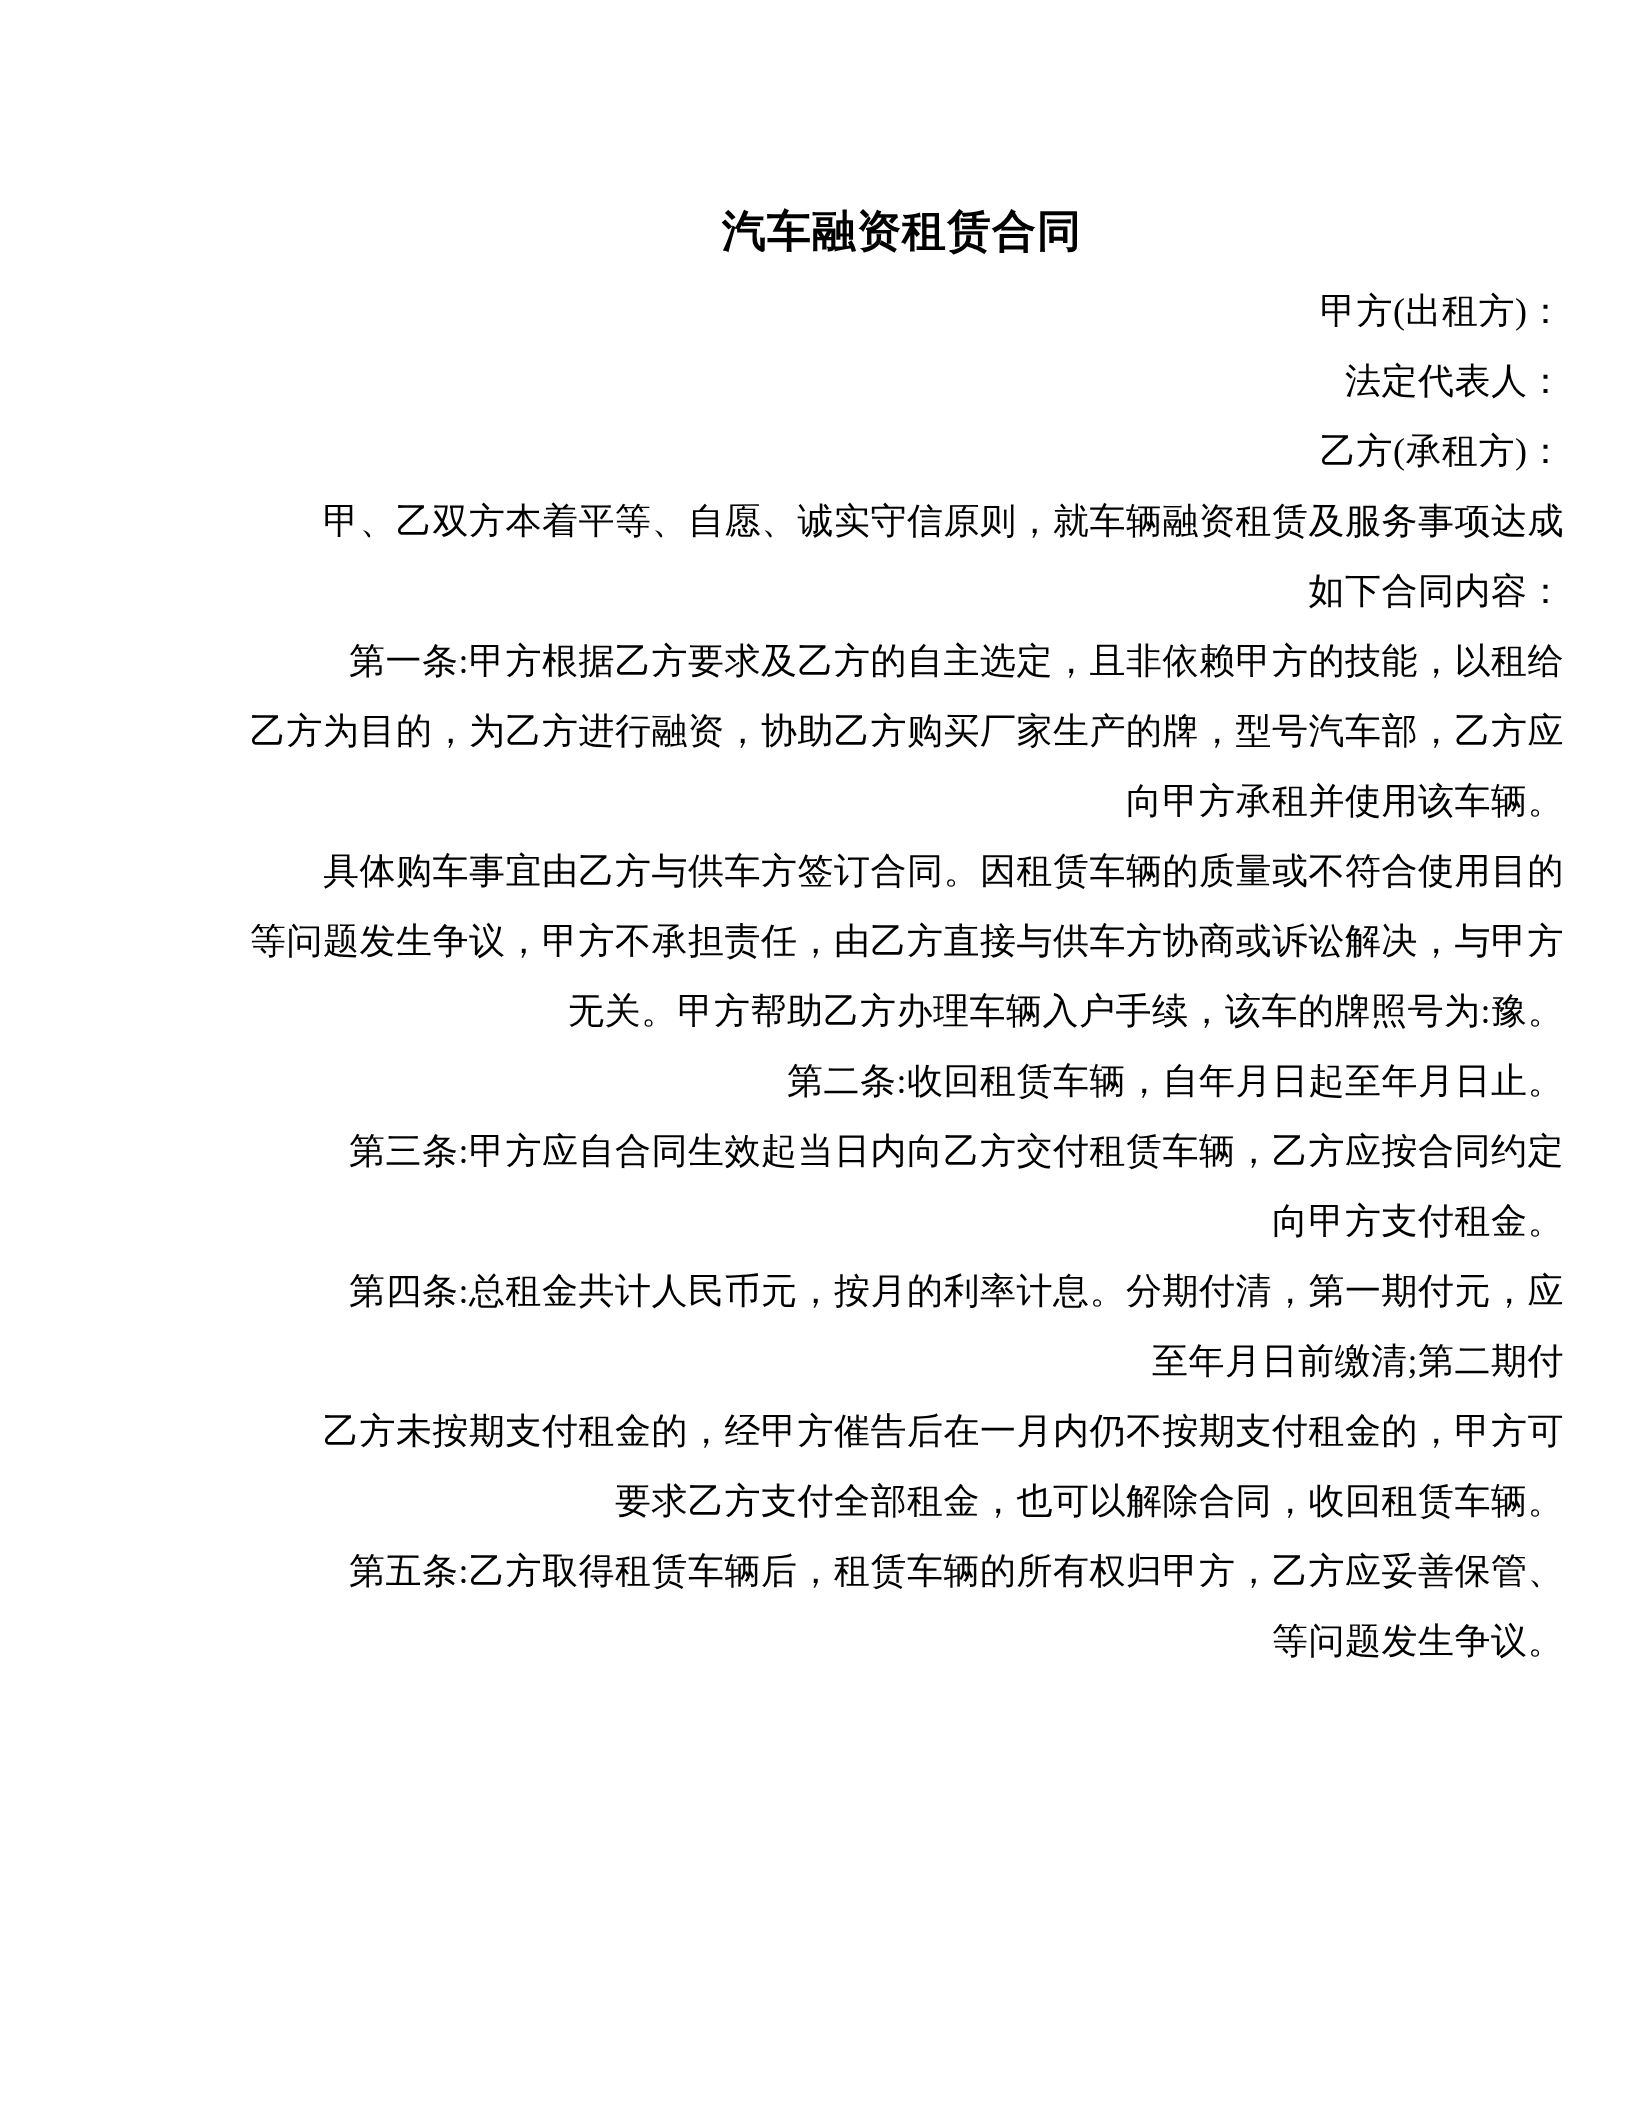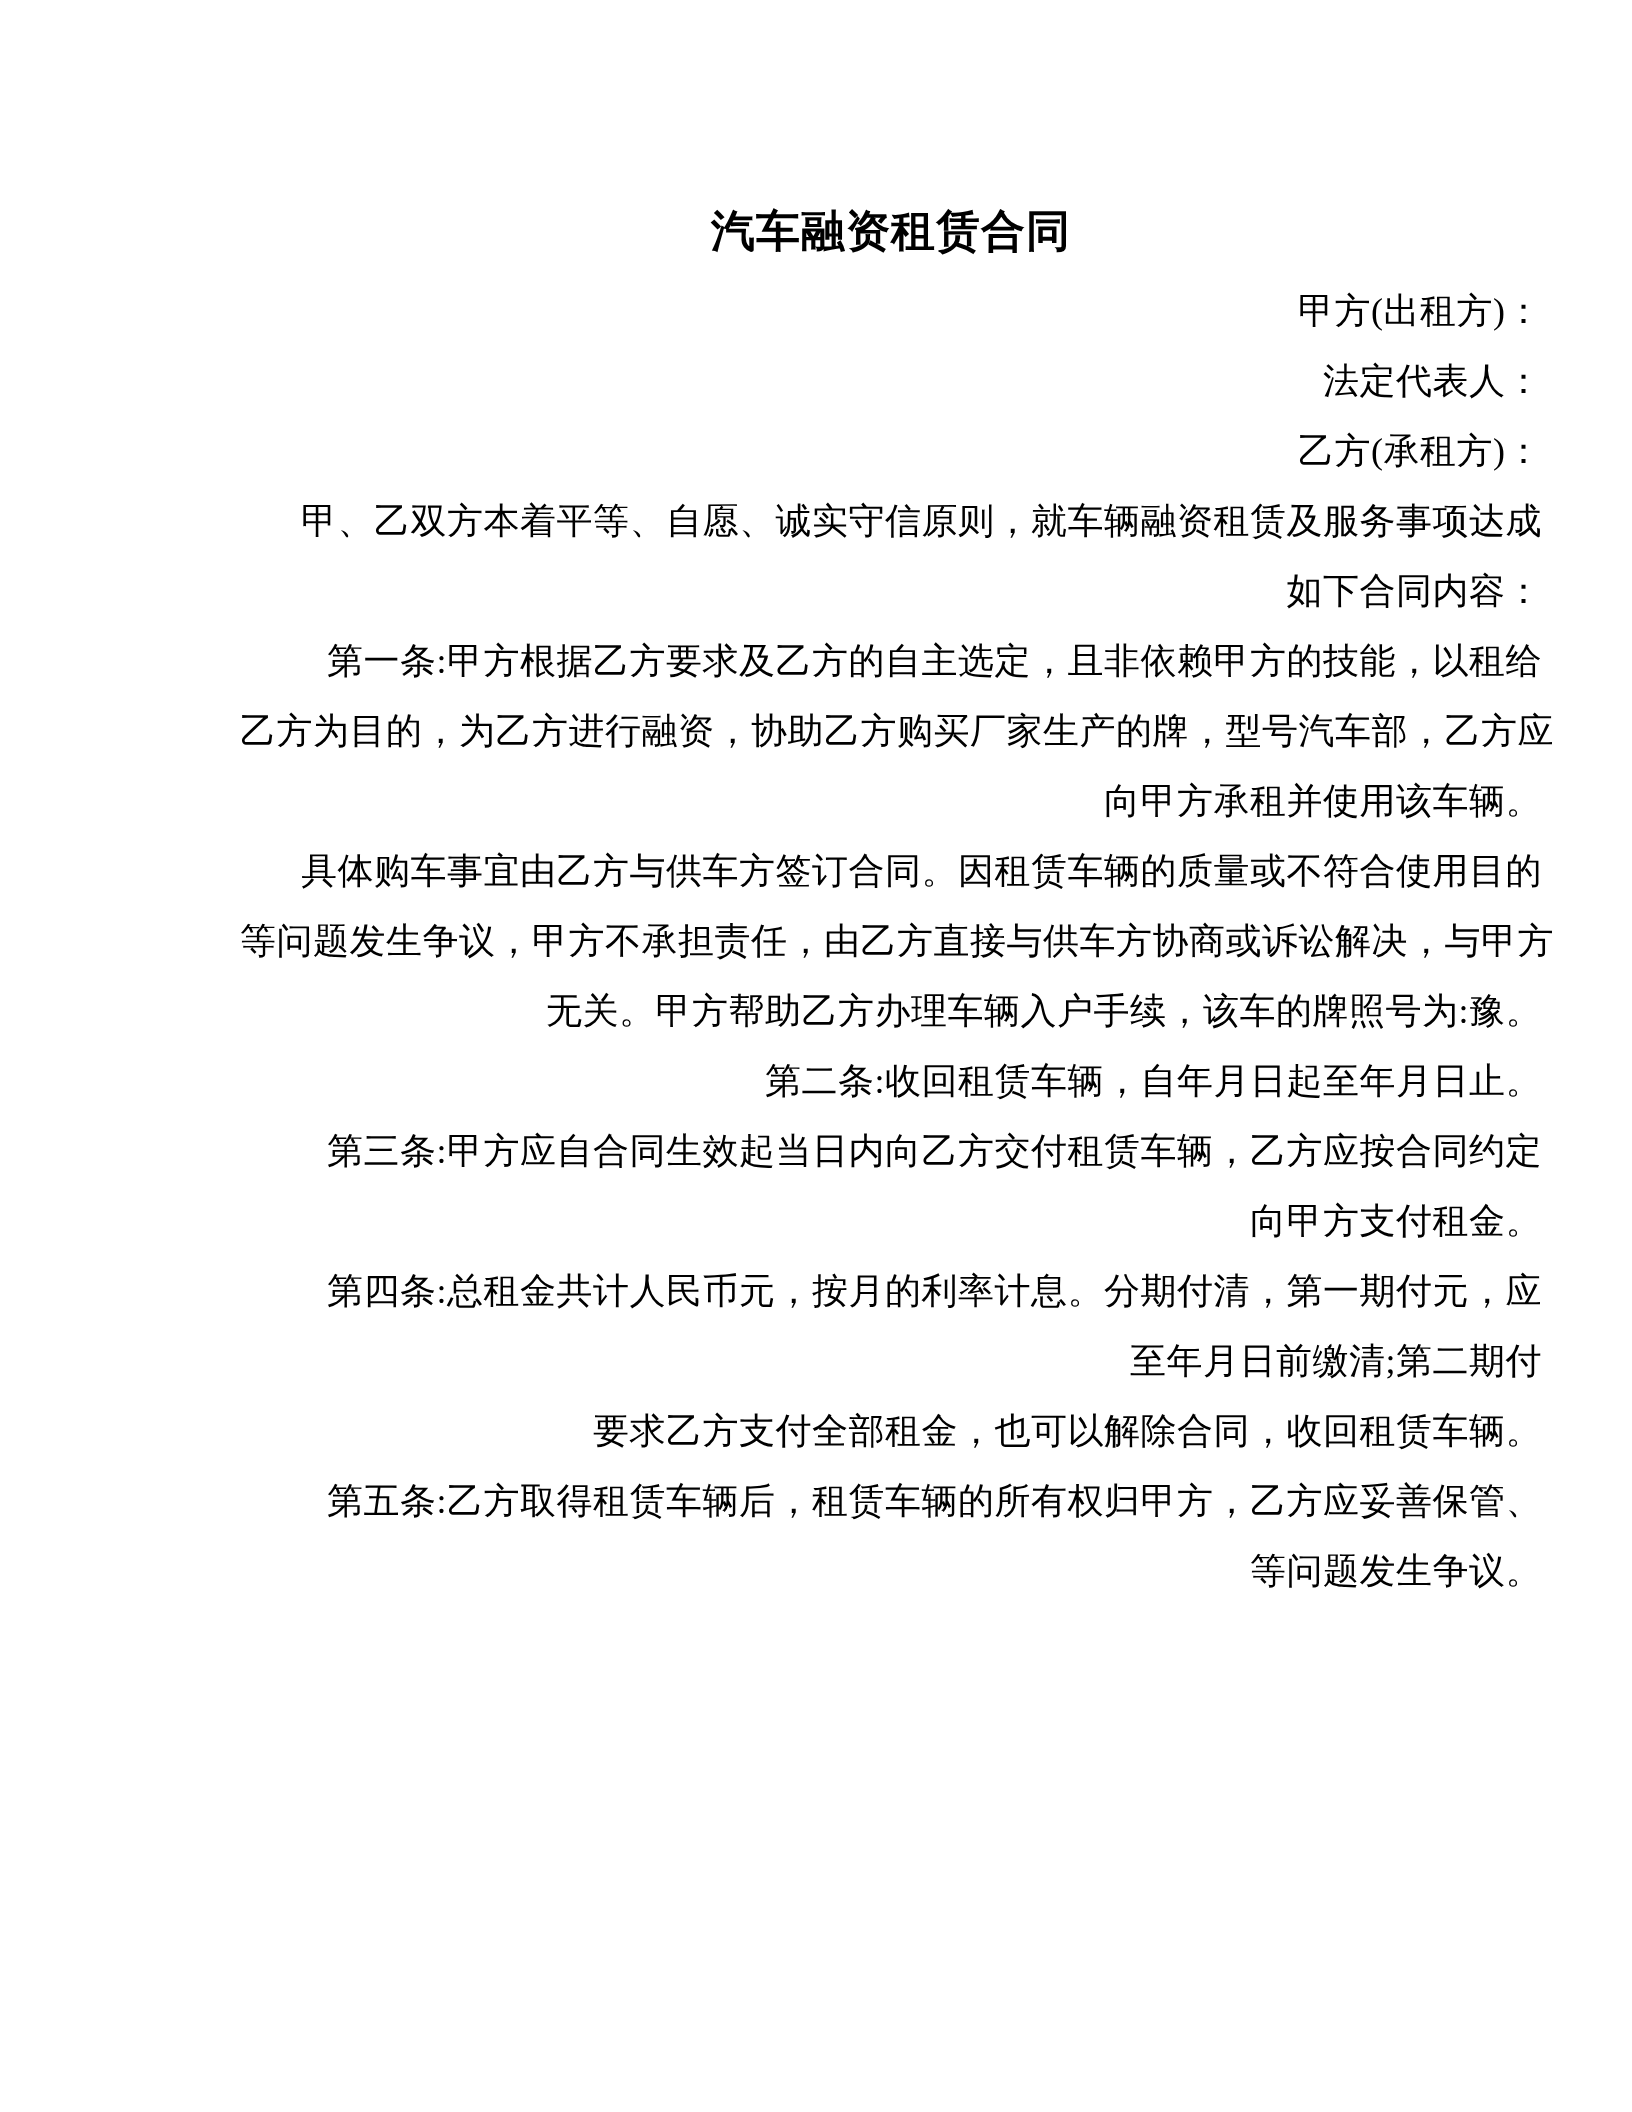--- a/index.html
+++ b/index.html
@@ -12,21 +12,21 @@
     width: 1632px;
     height: 2112px;
     background: #ffffff;
     color: #000000;
     font-family: "Liberation Serif", "DejaVu Serif", serif;
     overflow: hidden;
     box-sizing: border-box;
   }
   .content {
     box-sizing: border-box;
-    padding: 202px 90px 0 240px;
+    padding: 202px 68px 0 240px;
     width: 100%;
     height: 100%;
     font-family: Liberation Serif, serif;
   }
   .doc-title {
     margin: 0 0 14px 0;
     font-size: 44px;
     line-height: 60px;
     font-weight: bold;
     text-align: center;
@@ -61,18 +61,19 @@
         <div class="doc-line">乙方为目的，为乙方进行融资，协助乙方购买厂家生产的牌，型号汽车部，乙方应</div>
         <div class="doc-line">向甲方承租并使用该车辆。</div>
         <div class="doc-line indent">具体购车事宜由乙方与供车方签订合同。因租赁车辆的质量或不符合使用目的</div>
         <div class="doc-line">等问题发生争议，甲方不承担责任，由乙方直接与供车方协商或诉讼解决，与甲方</div>
         <div class="doc-line">无关。甲方帮助乙方办理车辆入户手续，该车的牌照号为:豫。</div>
         <div class="doc-line indent">第二条:收回租赁车辆，自年月日起至年月日止。</div>
         <div class="doc-line indent">第三条:甲方应自合同生效起当日内向乙方交付租赁车辆，乙方应按合同约定</div>
         <div class="doc-line">向甲方支付租金。</div>
         <div class="doc-line indent">第四条:总租金共计人民币元，按月的利率计息。分期付清，第一期付元，应</div>
         <div class="doc-line">至年月日前缴清;第二期付</div>
+        <div class="doc-line indent">乙方未按期支付租金的，经甲方催告后在一月内仍不按期支付租金的，甲方可</div>
         <div class="doc-line">要求乙方支付全部租金，也可以解除合同，收回租赁车辆。</div>
         <div class="doc-line indent">第五条:乙方取得租赁车辆后，租赁车辆的所有权归甲方，乙方应妥善保管、</div>
         <div class="doc-line">等问题发生争议。</div>
       </div>
   </div>
 </div>
 
 </body></html>

